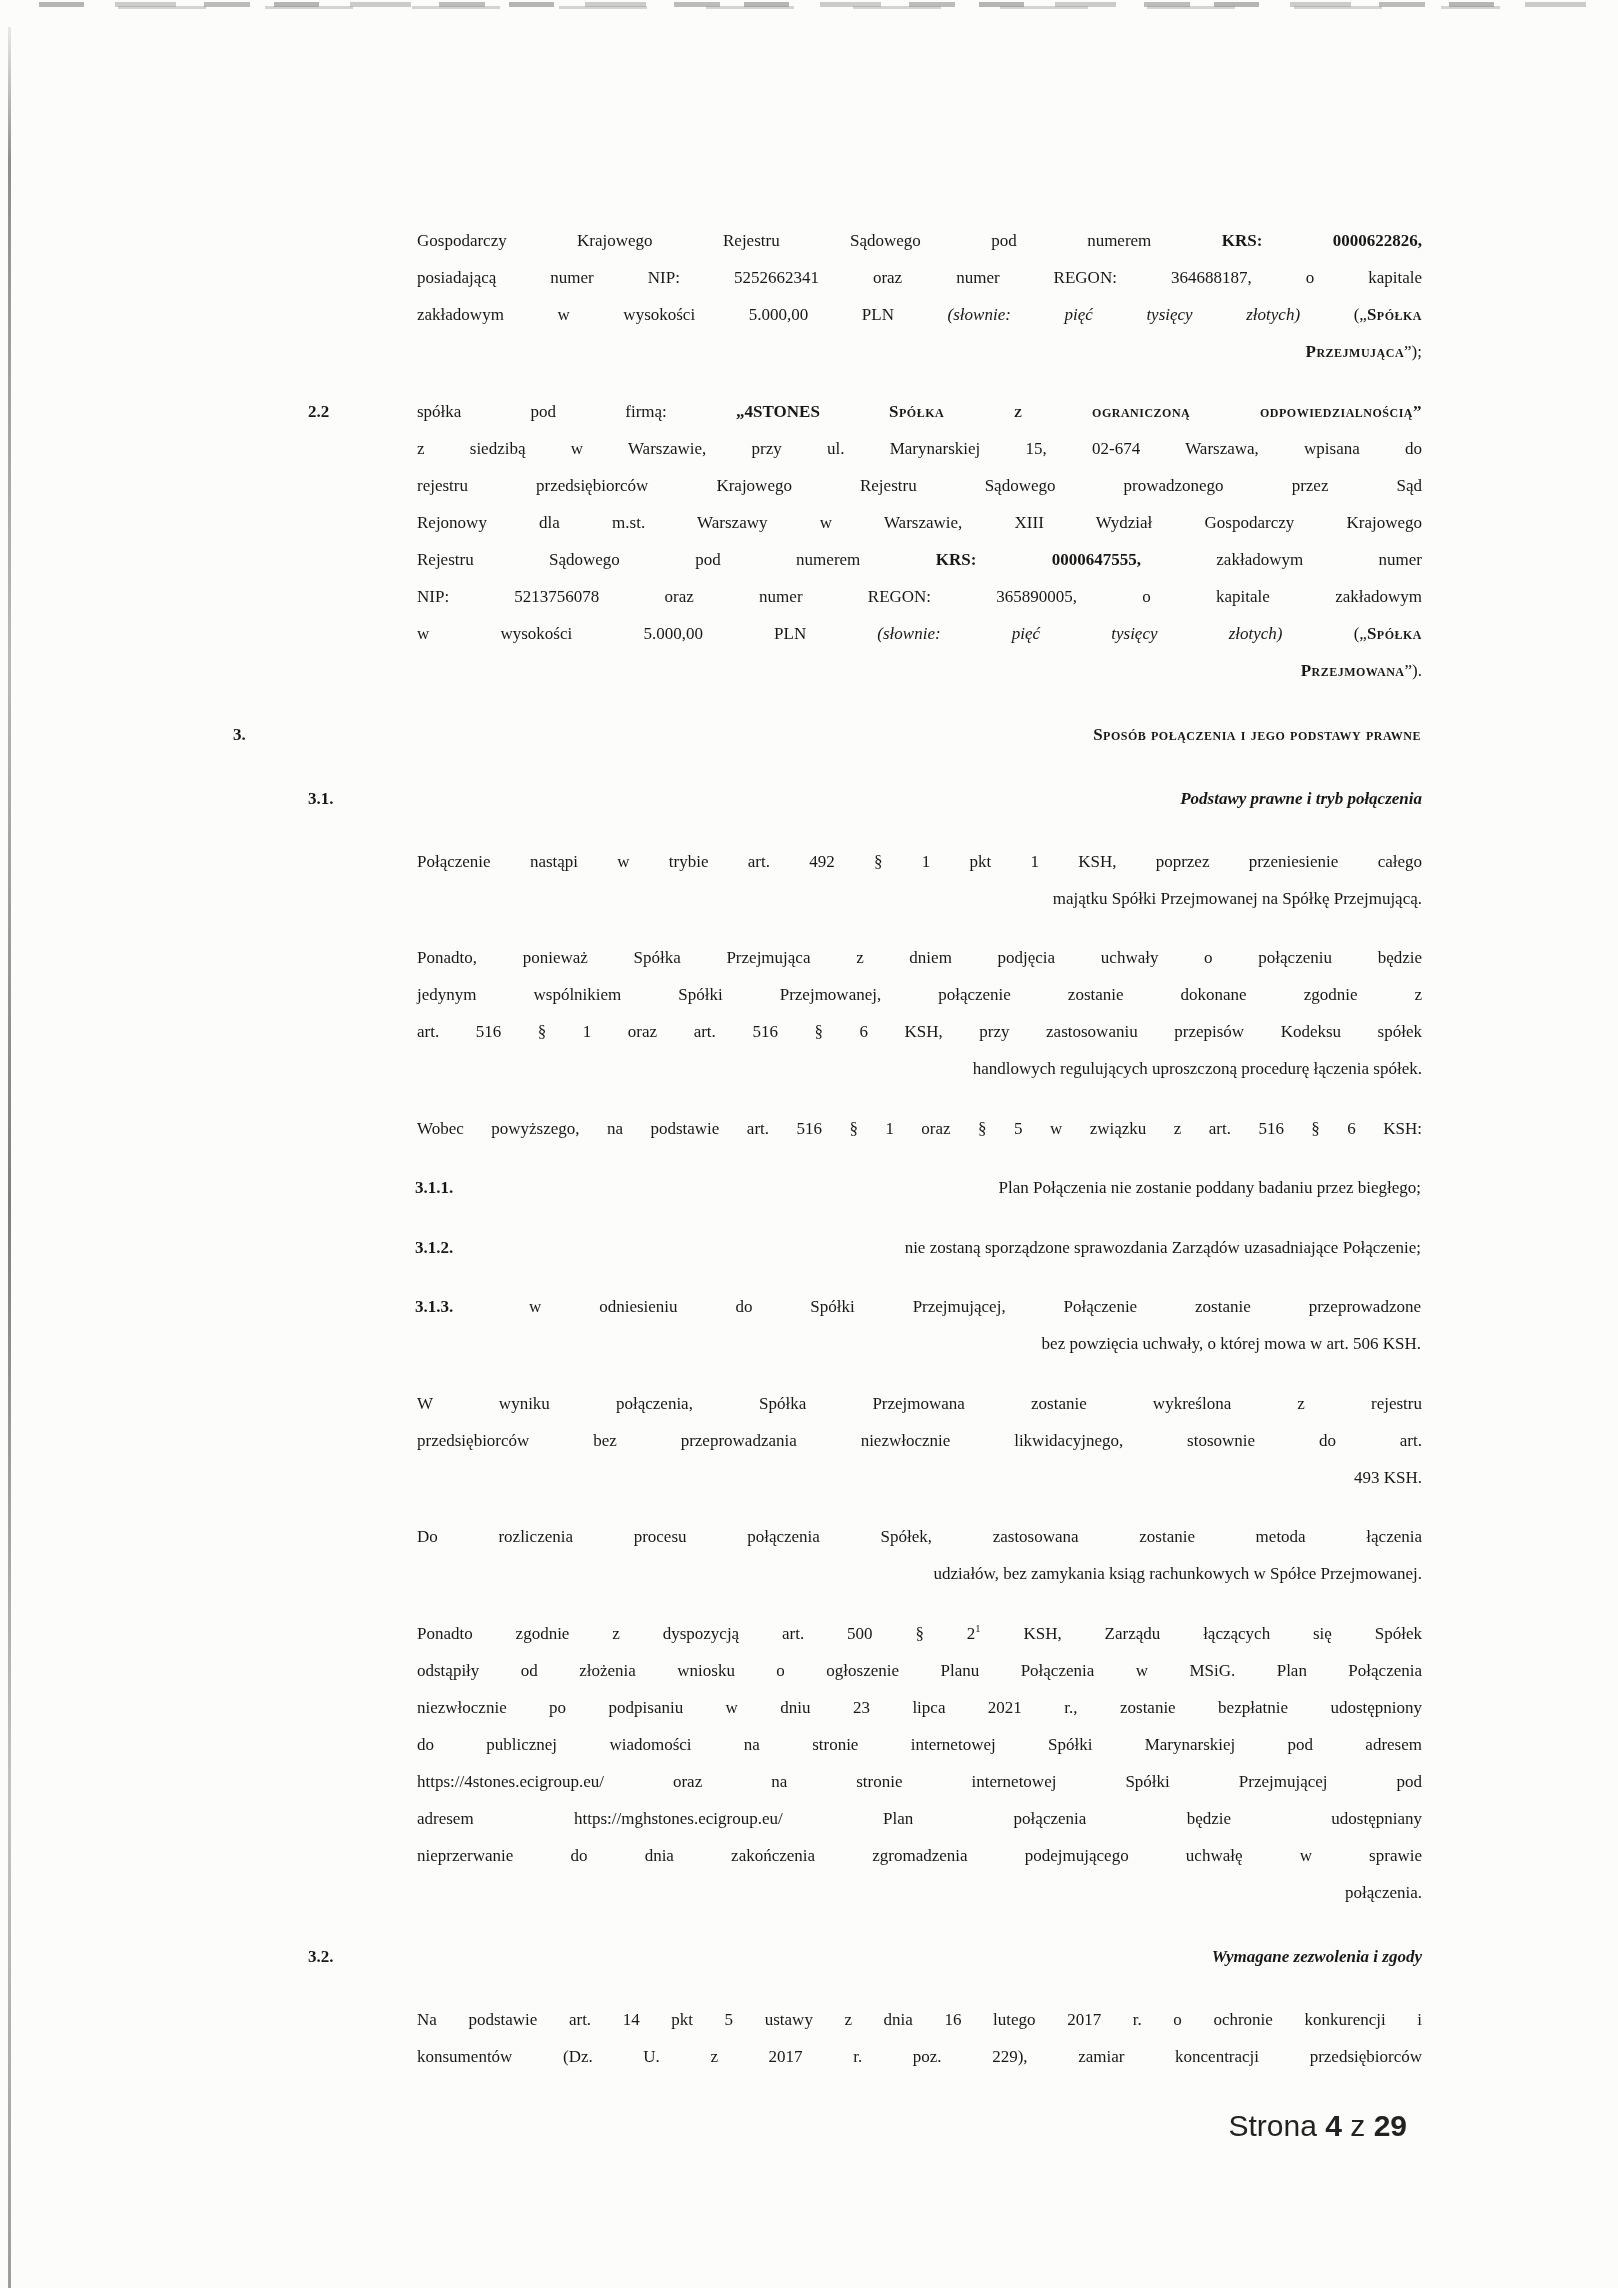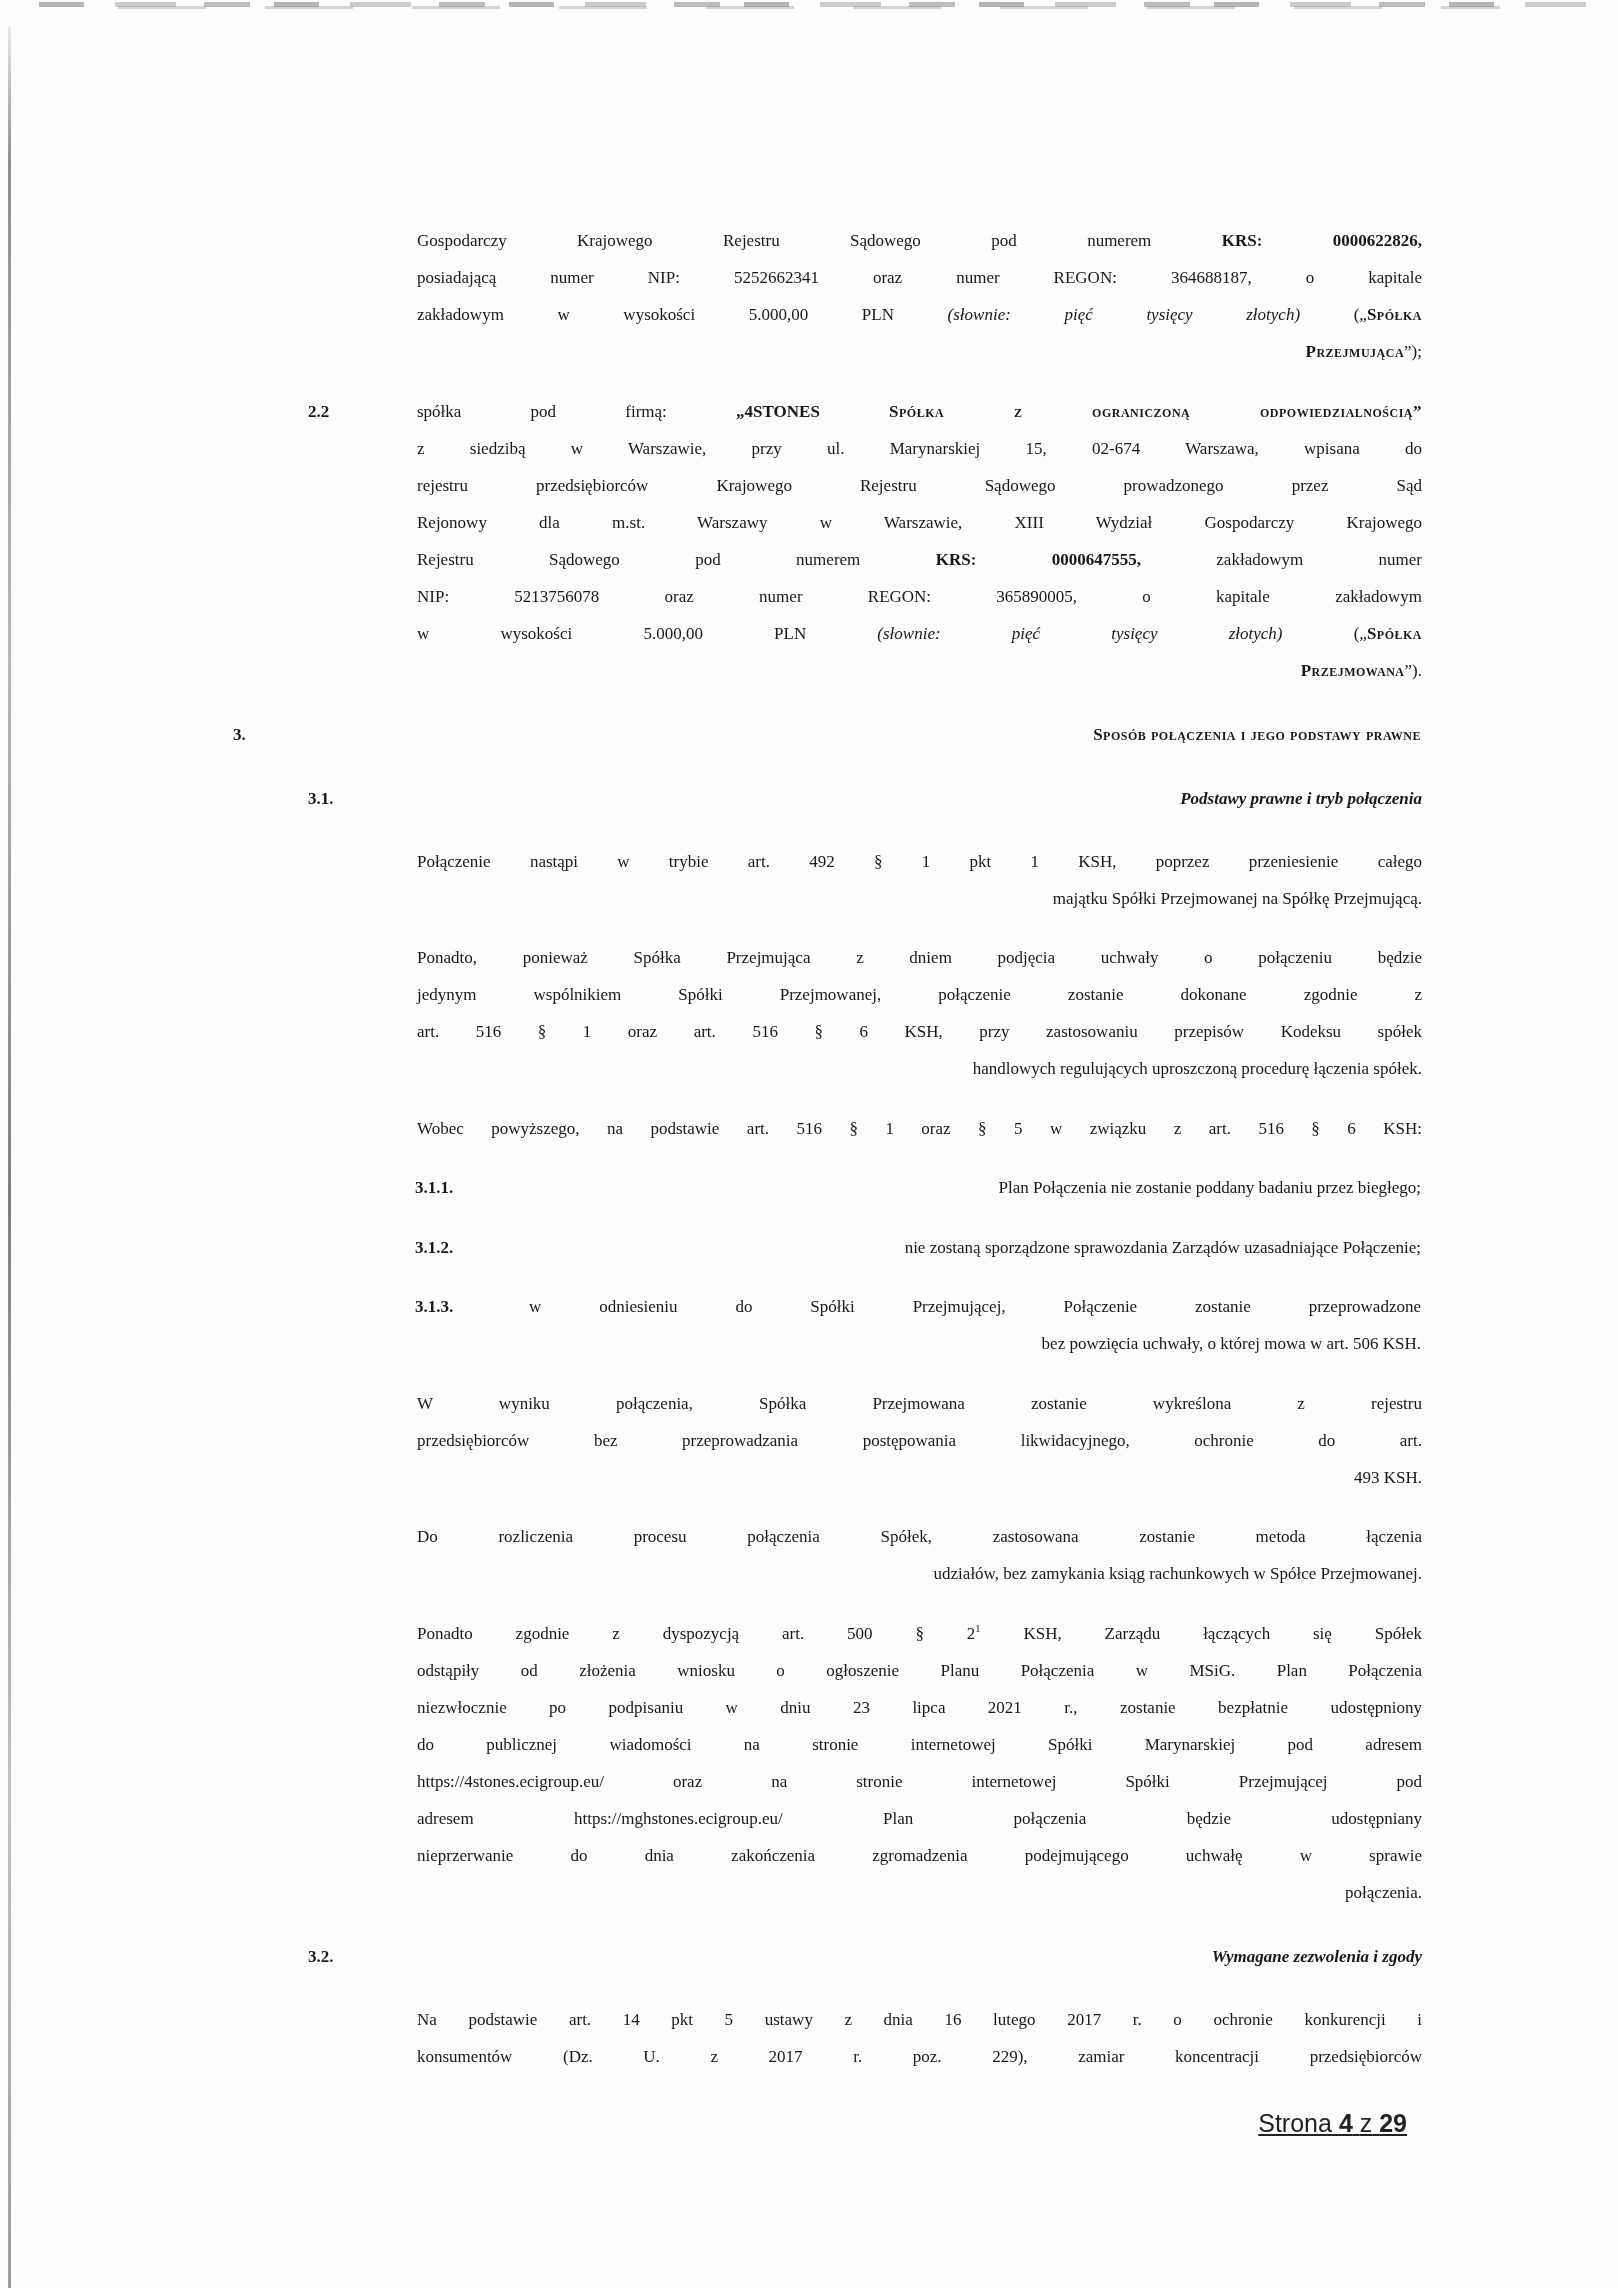--- a/index.html
+++ b/index.html
@@ -47,21 +47,21 @@
   .line.j{text-align:justify;text-align-last:justify;}
   .b{font-weight:bold;}
   .i{font-style:italic;}
   .bi{font-weight:bold;font-style:italic;}
   .sc{font-variant:small-caps;font-weight:bold;letter-spacing:0.5px;margin-top:24px;}
   .sup{vertical-align:super;font-size:.62em;line-height:0;}
   
   .footer{
     position:absolute;top:2109px;right:211px;
     font-family:"Liberation Sans", sans-serif;
-    font-size:25px;color:#222;white-space:nowrap;text-decoration:underline;
+    font-size:30px;color:#222;white-space:nowrap;
   }
   .footer .fb{font-weight:bold;}
 </style>
 </head>
 <body>
 
 <div class="top-dashes"></div>
 <div class="top-dashes2"></div>
 <div class="left-scan-line"></div>
 
@@ -112,21 +112,21 @@
       <span class="num">3.1.2.</span>
       <div class="line"><span>nie zostaną sporządzone sprawozdania Zarządów uzasadniające Połączenie;</span></div>
     </div>
     <div class="blk l3">
       <span class="num">3.1.3.</span>
       <div class="line j"><span>w odniesieniu do Spółki Przejmującej, Połączenie zostanie przeprowadzone</span></div>
       <div class="line"><span>bez powzięcia uchwały, o której mowa w art. 506 KSH.</span></div>
     </div>
     <div class="blk body">
       <div class="line j"><span>W wyniku połączenia, Spółka Przejmowana zostanie wykreślona z rejestru</span></div>
-      <div class="line j"><span>przedsiębiorców bez przeprowadzania postępowania likwidacyjnego, ochronie do art.</span></div>
+      <div class="line j"><span>przedsiębiorców bez przeprowadzania niezwłocznie likwidacyjnego, stosownie do art.</span></div>
       <div class="line"><span>493 KSH.</span></div>
     </div>
     <div class="blk body">
       <div class="line j"><span>Do rozliczenia procesu połączenia Spółek, zastosowana zostanie metoda łączenia</span></div>
       <div class="line"><span>udziałów, bez zamykania ksiąg rachunkowych w Spółce Przejmowanej.</span></div>
     </div>
     <div class="blk body">
       <div class="line j"><span>Ponadto zgodnie z dyspozycją art. 500 § 2</span><span class="sup">1</span><span> KSH, Zarządu łączących się Spółek</span></div>
       <div class="line j"><span>odstąpiły od złożenia wniosku o ogłoszenie Planu Połączenia w MSiG. Plan Połączenia</span></div>
       <div class="line j"><span>niezwłocznie po podpisaniu w dniu 23 lipca 2021 r., zostanie bezpłatnie udostępniony</span></div>

